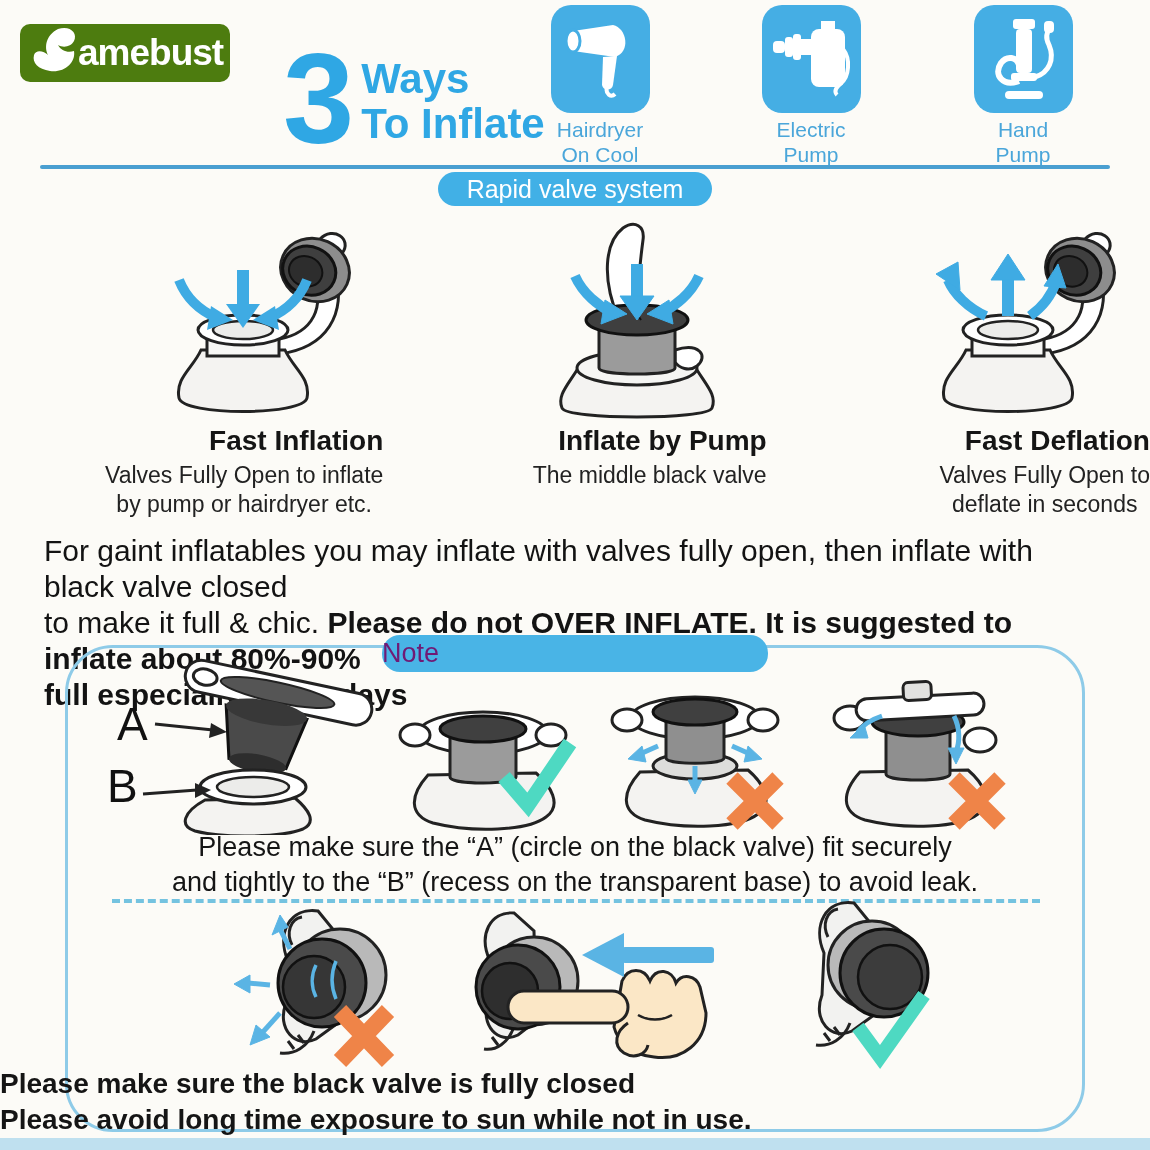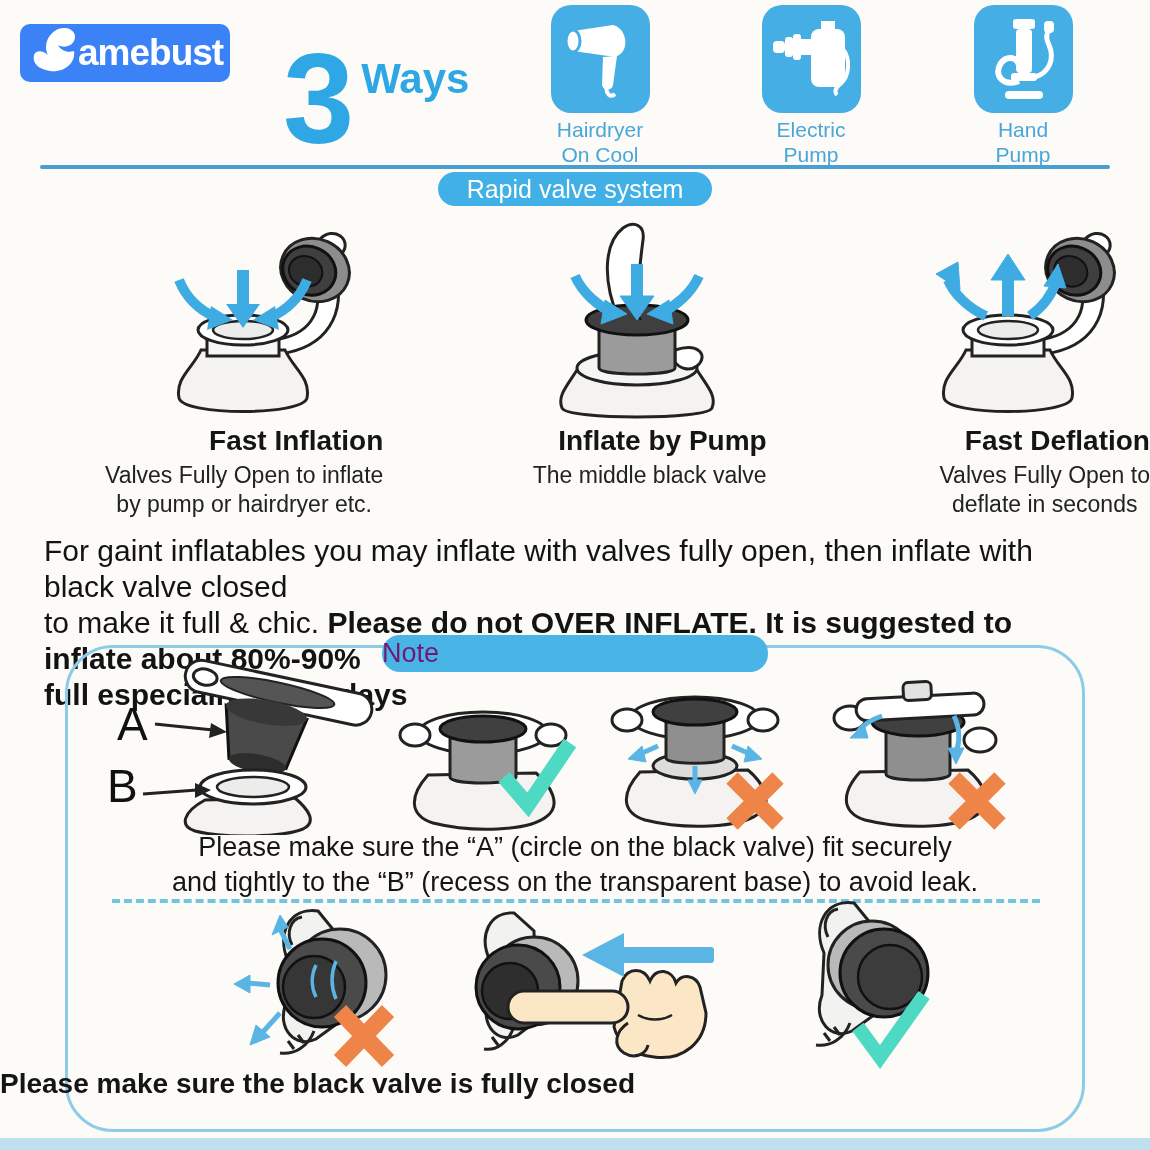--- a/index.html
+++ b/index.html
@@ -1,21 +1,21 @@
 <!DOCTYPE html>
 <html><head>
 <meta charset="utf-8">
 <style>
   * { margin:0; padding:0; box-sizing:border-box; }
   body { background:#ffffff; }
   .page { position:relative; width:1150px; height:1150px; background:#fcfbf7;
           font-family:"Liberation Sans", sans-serif; color:#151515; overflow:hidden; }
 
   
-  .logo { position:absolute; left:20px; top:24px; width:210px; height:58px; background:#3b82f6;
+  .logo { position:absolute; left:20px; top:24px; width:210px; height:58px; background:#4d7c0f;
           border-radius:10px; display:flex; align-items:center; padding-left:8px; }
   .logo .brand-text { color:#fff; font-size:37px; font-weight:bold; letter-spacing:-1px; margin-left:-8px; }
   .title-block { position:absolute; left:283px; top:44px; display:flex; color:#2fa7e4; }
   .title-num { font-size:128px; font-weight:bold; line-height:0.86; letter-spacing:-5px; }
   .title-words { margin-left:12px; margin-top:14px; font-weight:bold; }
   .title-w1 { font-size:42px; line-height:1.0; }
   .title-w2 { font-size:42px; line-height:1.15; }
 
   .method { position:absolute; width:170px; text-align:center; }
   .m1 { left:515px; top:5px; } .m2 { left:726px; top:5px; } .m3 { left:938px; top:5px; }
@@ -65,20 +65,21 @@
         <path d="M30,4 C42,0 50,8 46,16 C43,22 35,23 30,20 C33,26 40,28 46,26 C48,38 36,48 22,46 C10,44 4,38 6,30 C8,24 16,26 20,30 C16,22 18,10 30,4 Z" fill="#ffffff"></path>
       </svg>
     </span>
     <span class="brand-text">amebust</span>
   </div>
 
   <div class="title-block">
     <div class="title-num">3</div>
     <div class="title-words">
       <div class="title-w1">Ways</div>
+      <div class="title-w2">To Inflate</div>
     </div>
   </div>
 
   <div class="method m1">
     <div class="m-card">
       <svg width="74" height="80" viewBox="0 0 74 80">
         <path d="M10,12 L50,6 C64,9 68,33 52,38 L10,32 Z" fill="#fff"></path>
         <ellipse cx="10" cy="22" rx="7" ry="11" fill="#fff" stroke="#45aee4" stroke-width="3"></ellipse>
         <path d="M40,38 L54,37 L50,66 C49,72 40,72 39,66 Z" fill="#fff"></path>
         <path d="M44,68 C42,75 48,79 52,75" stroke="#fff" stroke-width="4" fill="none"></path>
@@ -370,17 +371,18 @@
       <path d="M88,128 C82,144 68,152 54,150 M62,138 L68,146 M72,132 L78,140" stroke="#222" stroke-width="3" fill="none"></path>
       <circle cx="110" cy="70" r="44" fill="#b9b9b9" stroke="#222" stroke-width="3"></circle>
       <circle cx="122" cy="78" r="44" fill="#4a4a4a" stroke="#111" stroke-width="3"></circle>
       <circle cx="128" cy="82" r="32" fill="#3c3c3c" stroke="#111" stroke-width="2.5"></circle>
       <path d="M96,132 L118,162 L162,100" stroke="#4ed9c2" stroke-width="14" fill="none"></path>
     </svg>
   </div>
 
   <div class="note-cap2">
     <div>Please make sure the black valve is fully closed</div>
+    <div>Please avoid long time exposure to sun while not in use.</div>
   </div>
 
   <div class="bottom-strip"></div>
 
 </div>
 
 </body></html>

